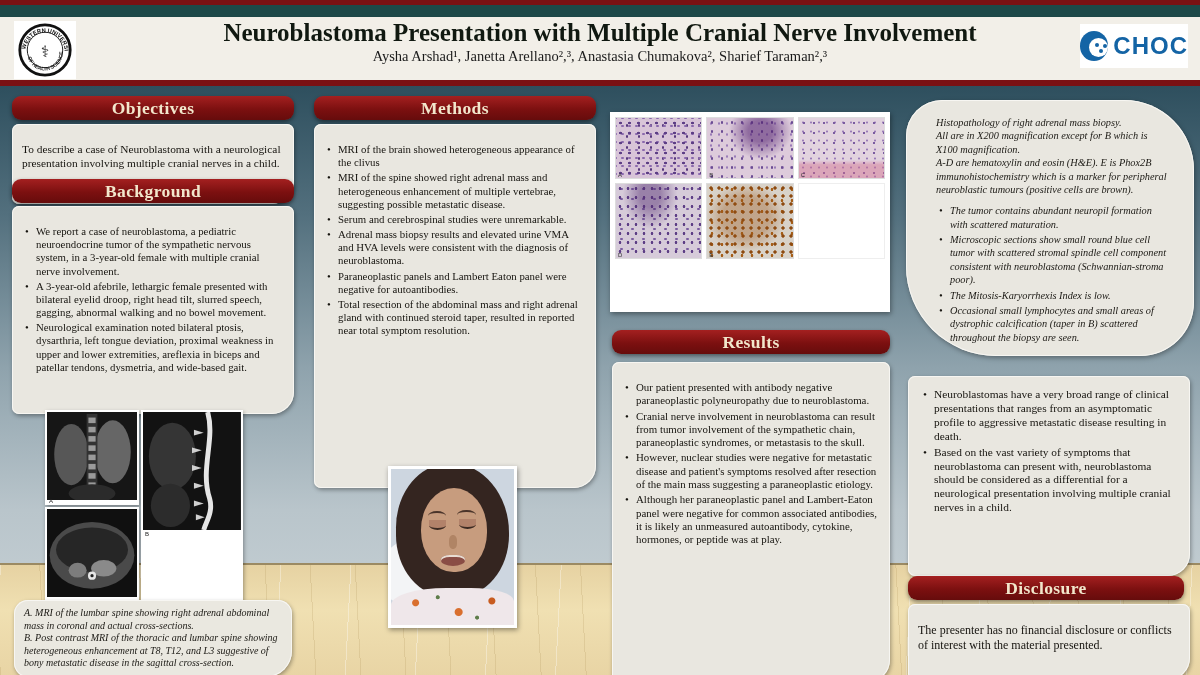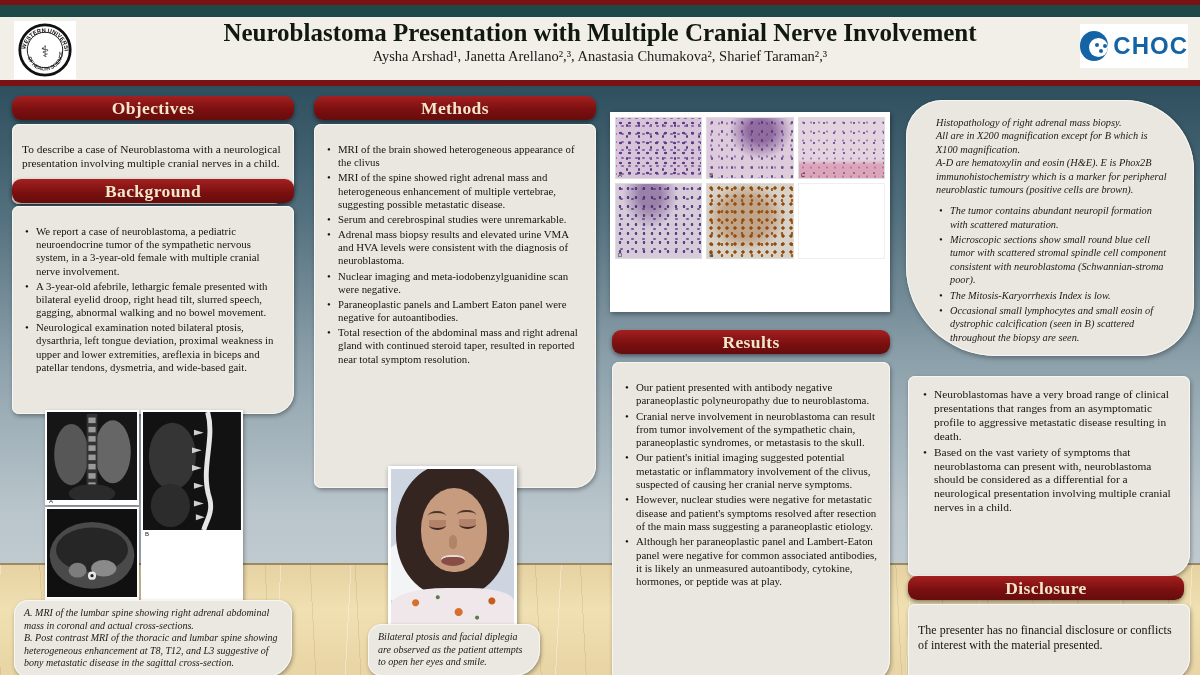--- a/index.html
+++ b/index.html
@@ -228,42 +228,38 @@
     <span>B. Post contrast MRI of the thoracic and lumbar spine showing heterogeneous enhancement at T8, T12, and L3 suggestive of bony metastatic disease in the sagittal cross-section.</span>
   </div>
 
   <div class="sec-h" style="left:314px;top:96px;width:282px;">Methods</div>
   <div class="box" style="left:314px;top:124px;width:262px;min-height:326px;font-size:10.8px;">
     <ul class="bullets">
       <li>MRI of the brain showed heterogeneous appearance of the clivus</li>
       <li>MRI of the spine showed right adrenal mass and heterogeneous enhancement of multiple vertebrae, suggesting possible metastatic disease.</li>
       <li>Serum and cerebrospinal studies were unremarkable.</li>
       <li>Adrenal mass biopsy results and elevated urine VMA and HVA levels were consistent with the diagnosis of neuroblastoma.</li>
-      <li>Nuclear imaging and meta-iodobenzylguanidine scan were negative.</li>
       <li>Paraneoplastic panels and Lambert Eaton panel were negative for autoantibodies.</li>
       <li>Total resection of the abdominal mass and right adrenal gland with continued steroid taper, resulted in reported near total symptom resolution.</li>
     </ul>
   </div>
 
   <div id="photo">
     <div class="ph-pillow"></div>
     <div class="ph-hair"></div>
     <div class="ph-face"></div>
     <div class="ph-brow" style="left:30%;top:27%;"></div>
     <div class="ph-brow" style="left:54%;top:26%;"></div>
     <div class="ph-eye" style="left:31%;top:33%;"></div>
     <div class="ph-eye" style="left:55%;top:32%;"></div>
     <div class="ph-nose"></div>
     <div class="ph-mouth"></div>
     <div class="ph-gown"></div>
   </div>
 
-  <div class="cap" style="left:368px;top:624px;width:152px;min-height:30px;">
-    <span>Bilateral ptosis and facial diplegia are observed as the patient attempts to open her eyes and smile.</span>
-  </div>
 
   <div id="histo-panel">
     <div class="stain stain-a">
       <span class="slbl">A</span>
     </div>
     <div class="stain stain-b">
       <span class="slbl">B</span>
     </div>
     <div class="stain stain-c">
       <span class="slbl">C</span>
@@ -275,35 +271,34 @@
       <span class="slbl">E</span>
     </div>
     <div class="stain stain-empty"></div>
   </div>
 
   <div class="sec-h" style="left:612px;top:330px;width:278px;">Results</div>
   <div class="box" style="left:612px;top:362px;width:258px;min-height:282px;font-size:10.9px;">
     <ul class="bullets">
       <li>Our patient presented with antibody negative paraneoplastic polyneuropathy due to neuroblastoma.</li>
       <li>Cranial nerve involvement in neuroblastoma can result from tumor involvement of the sympathetic chain, paraneoplastic syndromes, or metastasis to the skull.</li>
-      <li>Our patient's initial imaging suggested potential metastatic or inflammatory involvement of the clivus, suspected of causing her cranial nerve symptoms.</li>
       <li>However, nuclear studies were negative for metastatic disease and patient's symptoms resolved after resection of the main mass suggesting a paraneoplastic etiology.</li>
       <li>Although her paraneoplastic panel and Lambert-Eaton panel were negative for common associated antibodies, it is likely an unmeasured autoantibody, cytokine, hormones, or peptide was at play.</li>
     </ul>
   </div>
 
   <div class="blob" style="left:906px;top:100px;width:234px;min-height:196px;">
     <p>Histopathology of right adrenal mass biopsy.</p>
     <p>All are in X200 magnification except for B which is X100 magnification.</p>
     <p style="margin-bottom:8px;">A-D are hematoxylin and eosin (H&amp;E). E is Phox2B immunohistochemistry which is a marker for peripheral neuroblastic tumours (positive cells are brown).</p>
     <ul class="bullets">
       <li>The tumor contains abundant neuropil formation with scattered maturation.</li>
       <li>Microscopic sections show small round blue cell tumor with scattered stromal spindle cell component consistent with neuroblastoma (Schwannian-stroma poor).</li>
       <li>The Mitosis-Karyorrhexis Index is low.</li>
-      <li>Occasional small lymphocytes and small eosin of dystrophic calcification (seen in B) scattered throughout the biopsy are seen.</li>
+      <li>Occasional small lymphocytes and small areas of dystrophic calcification (taper in B) scattered throughout the biopsy are seen.</li>
     </ul>
   </div>
 
   <div class="box" style="left:908px;top:376px;width:258px;min-height:176px;font-size:11.4px;padding:12px 12px;">
     <ul class="bullets">
       <li>Neuroblastomas have a very broad range of clinical presentations that ranges from an asymptomatic profile to aggressive metastatic disease resulting in death.</li>
       <li>Based on the vast variety of symptoms that neuroblastoma can present with, neuroblastoma should be considered as a differential for a neurological presentation involving multiple cranial nerves in a child.</li>
     </ul>
   </div>
 

